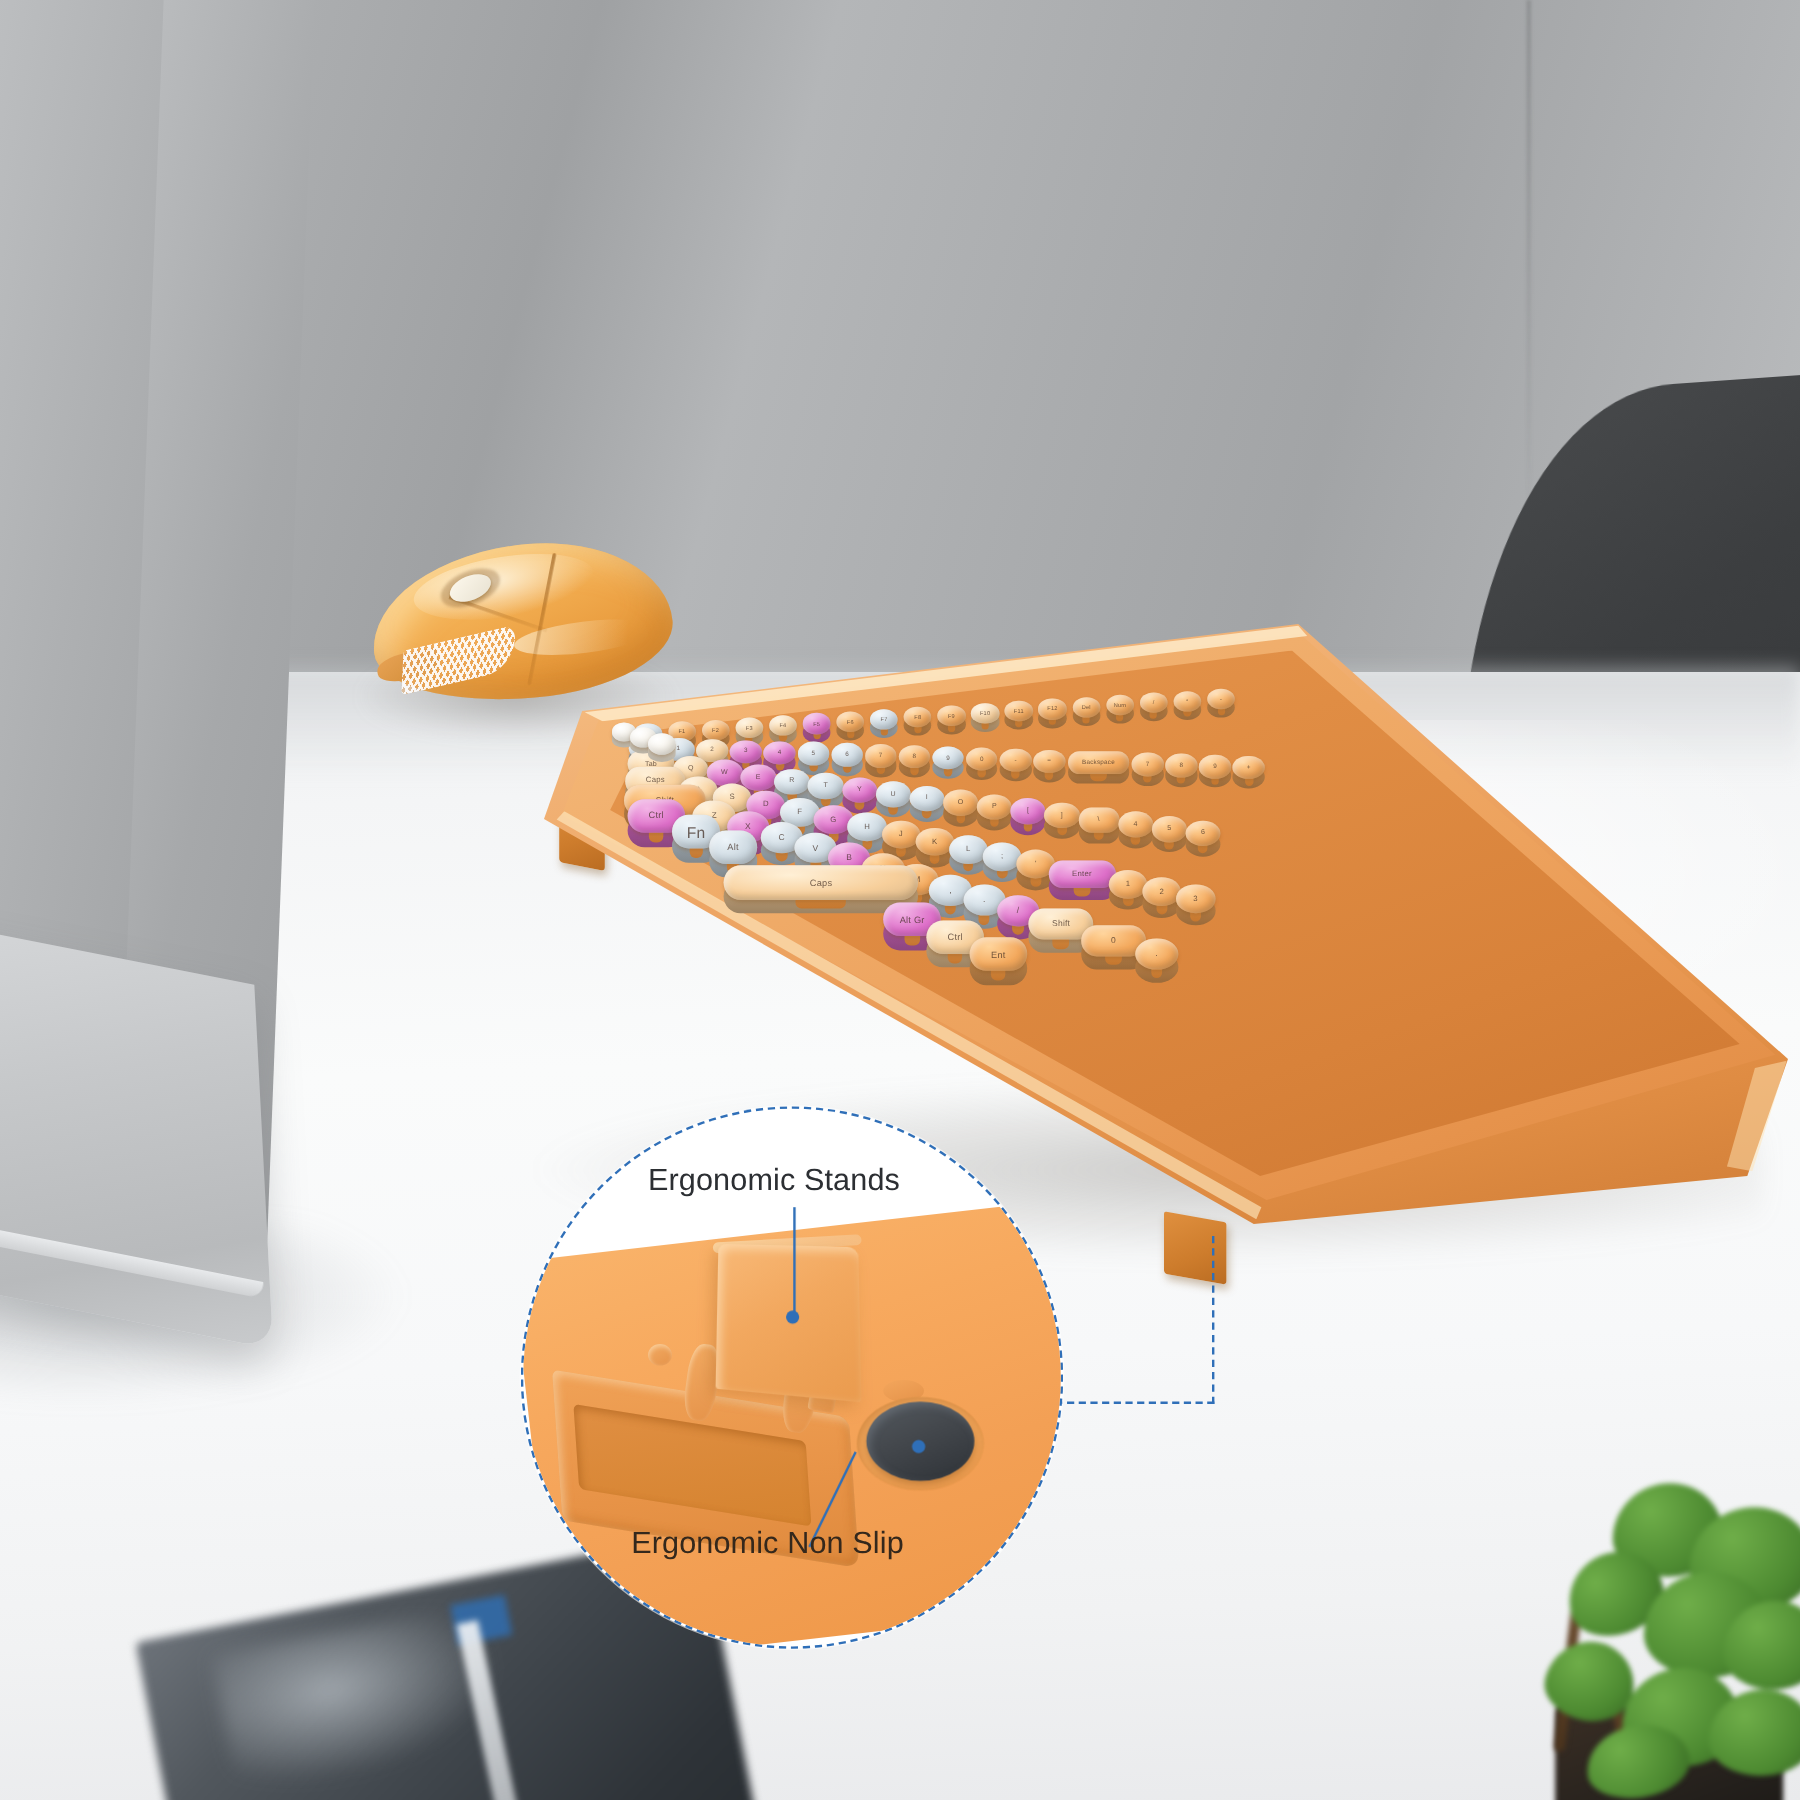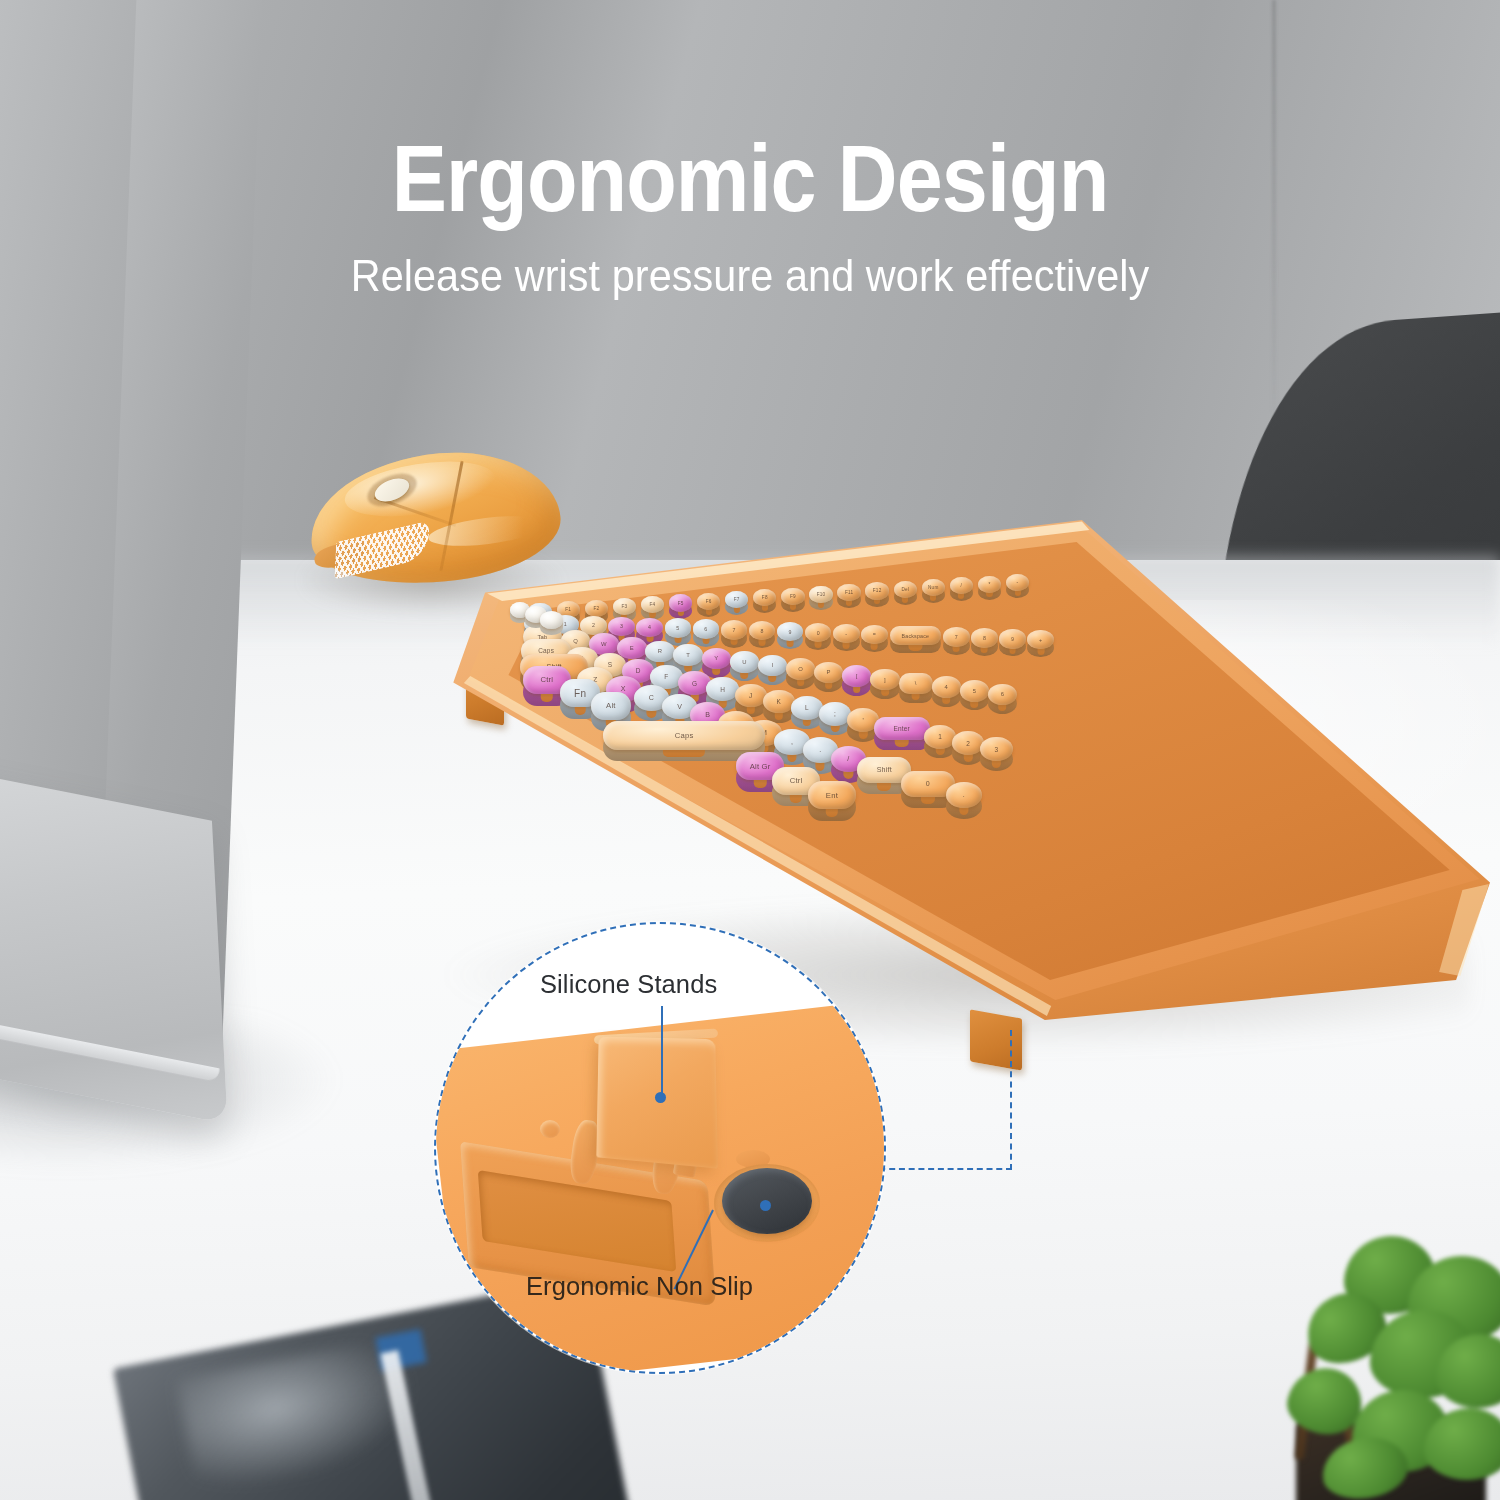--- a/index.html
+++ b/index.html
@@ -959,21 +959,21 @@
         <div class="key" style="left: 92.8263px; top: 145.8px; width: 47.9669px; height: 28.1857px; z-index: 150;">
           <div class="side" style="top: 11.838px; height: 27.8782px; background: linear-gradient(rgb(206, 102, 186), rgb(164, 81, 148)); border-radius: 14.0928px;"></div>
           <div class="stem-post" style="top: 21.9848px; width: 12.4714px; height: 14.0928px;"></div>
           <div class="cap" style="background: radial-gradient(at 34% 28%, rgb(243, 180, 230), rgb(221, 110, 200) 58%, rgb(194, 97, 176) 100%); border-radius: 15.5021px;"></div>
           <div class="lbl" style="font-size: 7.687px;">Ctrl</div>
         </div>
         <div class="key" style="left: 129.832px; top: 159.289px; width: 40.5874px; height: 28.1857px; z-index: 151;">
           <div class="side" style="top: 11.838px; height: 27.8782px; background: linear-gradient(rgb(190, 201, 208), rgb(151, 160, 166)); border-radius: 14.0928px;"></div>
           <div class="stem-post" style="top: 21.9848px; width: 10.5527px; height: 14.0928px;"></div>
           <div class="cap" style="background: radial-gradient(at 34% 28%, rgb(238, 245, 250), rgb(204, 216, 224) 58%, rgb(180, 190, 197) 100%); border-radius: 15.5021px;"></div>
-          <div class="lbl" style="font-size: 10px;">Fn</div>
+          <div class="lbl" style="font-size: 13px;">Fn</div>
         </div>
         <div class="key" style="left: 160.564px; top: 171.732px; width: 40.5874px; height: 28.1857px; z-index: 152;">
           <div class="side" style="top: 11.838px; height: 27.8782px; background: linear-gradient(rgb(190, 201, 208), rgb(151, 160, 166)); border-radius: 14.0928px;"></div>
           <div class="stem-post" style="top: 21.9848px; width: 10.5527px; height: 14.0928px;"></div>
           <div class="cap" style="background: radial-gradient(at 34% 28%, rgb(238, 245, 250), rgb(204, 216, 224) 58%, rgb(180, 190, 197) 100%); border-radius: 15.5021px;"></div>
           <div class="lbl" style="font-size: 7.687px;">Alt</div>
         </div>
         <div class="key" style="left: 173.029px; top: 201.429px; width: 162.349px; height: 28.1857px; z-index: 153;">
           <div class="side" style="top: 11.838px; height: 27.8782px; background: linear-gradient(rgb(230, 193, 144), rgb(183, 153, 115)); border-radius: 14.0928px;"></div>
           <div class="stem-post" style="top: 21.9848px; width: 42.2109px; height: 14.0928px;"></div>
@@ -1032,23 +1032,19 @@
       <div class="co-flap"></div>
       <div class="co-pad-tab"></div>
       <div class="co-pad-ring"></div>
       <div class="co-pad"></div>
 
       <div class="leader ld-1"></div>
       <div class="ld-1d"></div>
       <div class="leader ld-2"></div>
       <div class="ld-2d"></div>
 
-      <div class="co-label" id="lbl-stands">Silicone Stands</div>
+      <div class="co-label" id="lbl-stands">Ergonomic Stands</div>
       <div class="co-label" id="lbl-silicone">Ergonomic Non Slip</div>
     </div>
   </div>
 
-  <div id="heading">
-    <div id="title">Ergonomic Design</div>
-    <div id="subtitle">Release wrist pressure and work effectively</div>
-  </div>
 
 </div>
 
 </body></html>

